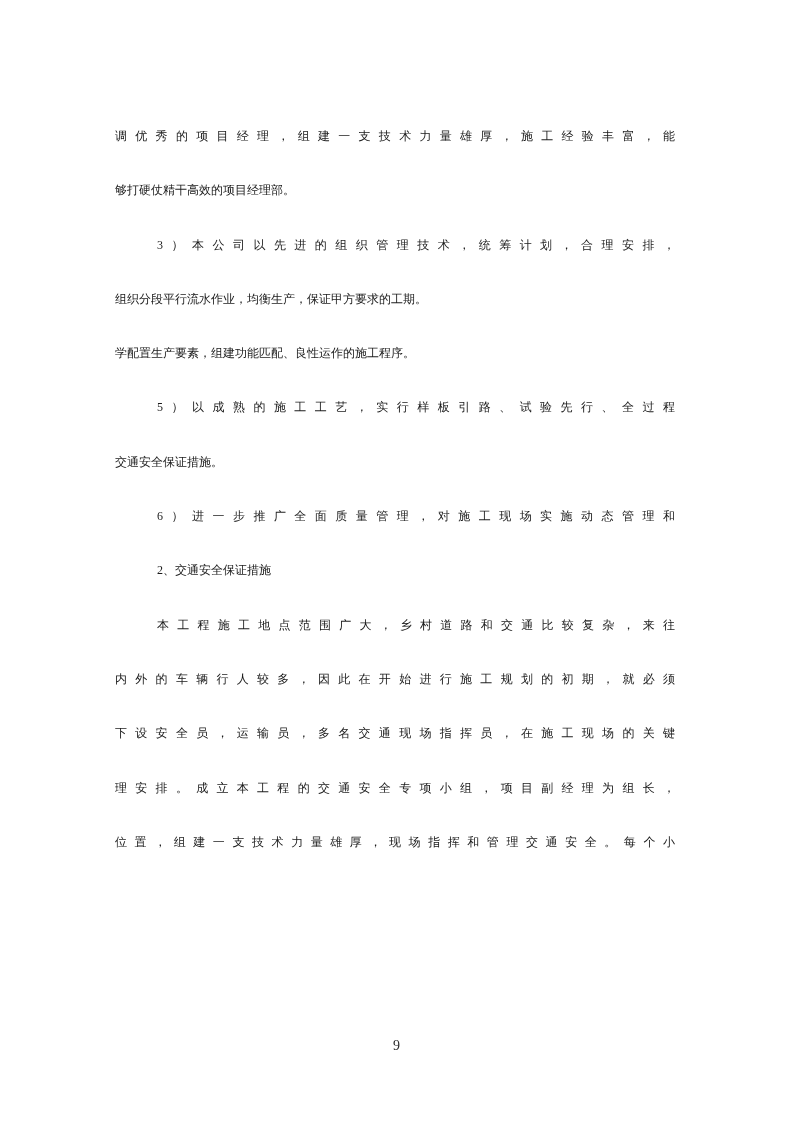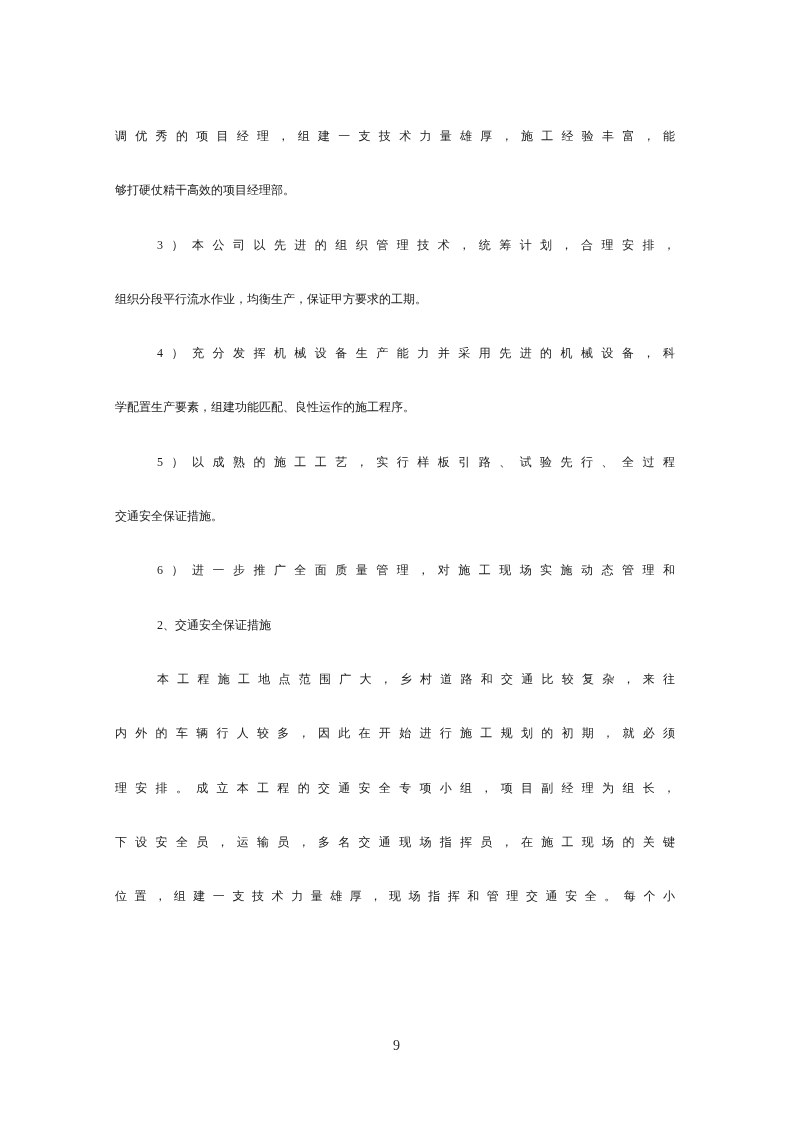--- a/index.html
+++ b/index.html
@@ -59,35 +59,34 @@
   <div class="doc-body" id="doc-body">
       <div class="paragraph">
         <div class="line full">调优秀的项目经理，组建一支技术力量雄厚，施工经验丰富，能</div>
         <div class="line last">够打硬仗精干高效的项目经理部。</div>
       </div>
       <div class="paragraph">
         <div class="line full indent">3）本公司以先进的组织管理技术，统筹计划，合理安排，</div>
         <div class="line last">组织分段平行流水作业，均衡生产，保证甲方要求的工期。</div>
       </div>
       <div class="paragraph">
-        <div class="line full indent">4）充分发挥机械设备生产能力并采用先进的机械设备，科</div>
         <div class="line last">学配置生产要素，组建功能匹配、良性运作的施工程序。</div>
       </div>
       <div class="paragraph">
         <div class="line full indent">5）以成熟的施工工艺，实行样板引路、试验先行、全过程</div>
         <div class="line last">交通安全保证措施。</div>
       </div>
       <div class="paragraph">
         <div class="line full indent">6）进一步推广全面质量管理，对施工现场实施动态管理和</div>
       </div>
       <div class="paragraph">
         <div class="line last indent">2、交通安全保证措施</div>
       </div>
       <div class="paragraph">
         <div class="line full indent">本工程施工地点范围广大，乡村道路和交通比较复杂，来往</div>
         <div class="line full">内外的车辆行人较多，因此在开始进行施工规划的初期，就必须</div>
+        <div class="line full">下设安全员，运输员，多名交通现场指挥员，在施工现场的关键</div>
         <div class="line full">理安排。成立本工程的交通安全专项小组，项目副经理为组长，</div>
-        <div class="line full">下设安全员，运输员，多名交通现场指挥员，在施工现场的关键</div>
         <div class="line full">位置，组建一支技术力量雄厚，现场指挥和管理交通安全。每个小</div>
       </div>
     </div>
   <div class="page-number">9</div>
 </div>
 
 </body></html>

